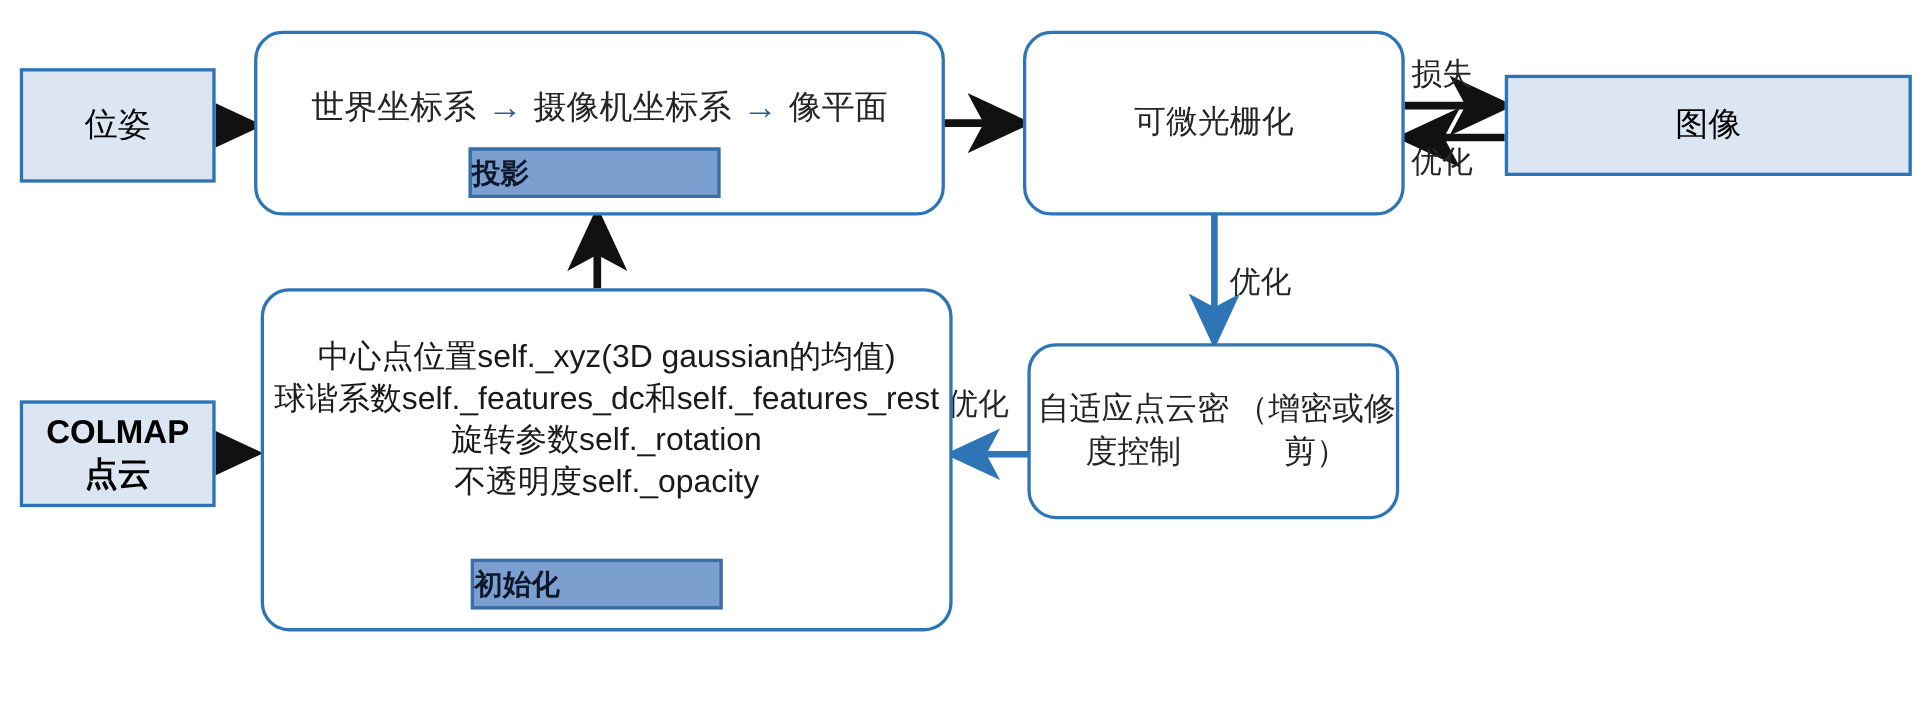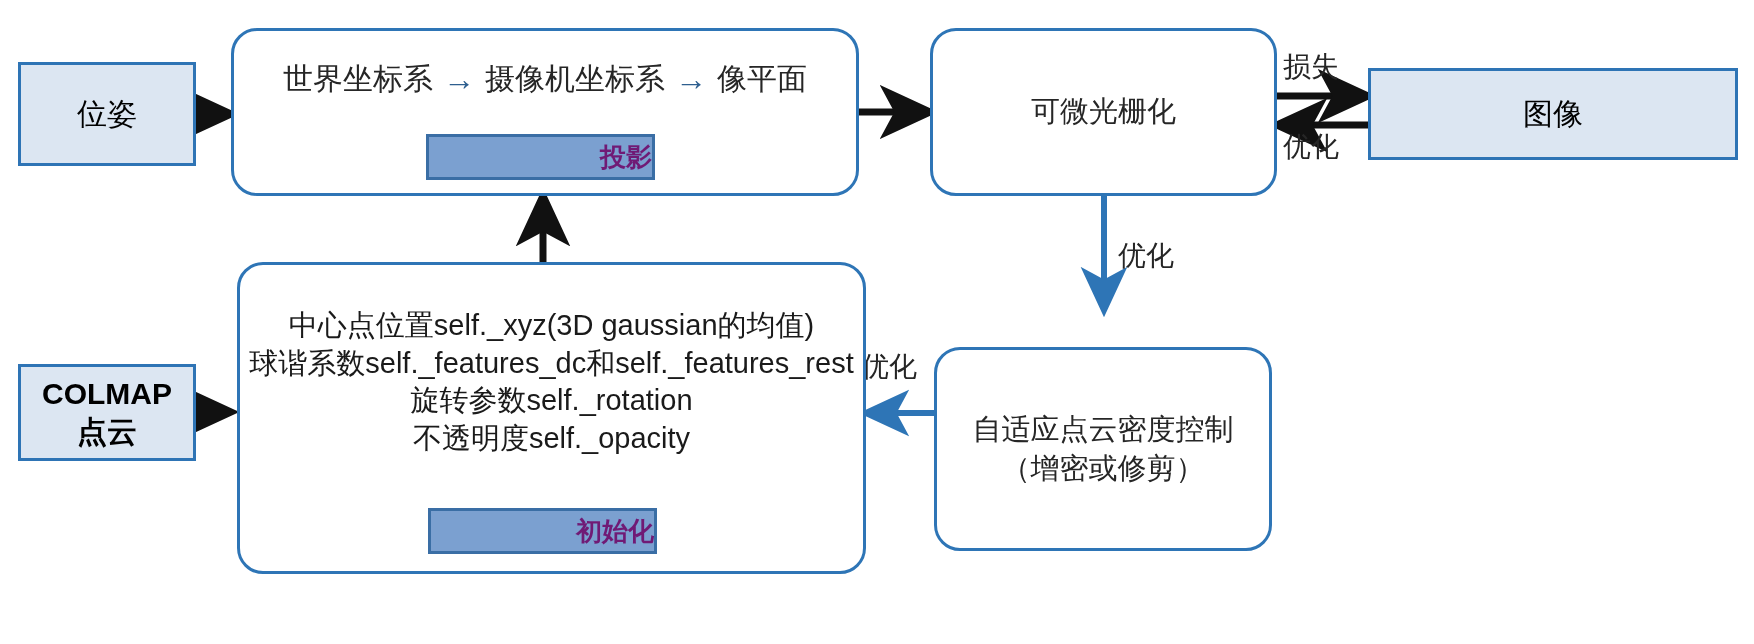--- a/index.html
+++ b/index.html
@@ -11,22 +11,22 @@
         justify-content:center;text-align:center;}
   
   .io{background:#dce6f2;border:3px solid #2e74b5;}
   .io .txt{font-size:30px;line-height:1.25;color:#000000;}
   .io.bold .txt{font-weight:bold;}
   
   .proc{background:#ffffff;border:3px solid #2e75b6;border-radius:26px;}
   .proc .txt{font-size:29px;line-height:1.35;color:#262626;}
   
   .badge{position:absolute;background:#7ba0d0;border:3px solid #3a6ea5;
-         display:flex;align-items:center;justify-content:flex-end;
-         color:#701a75;font-size:26px;font-weight:bold;box-sizing:border-box;}
+         display:flex;align-items:center;justify-content:flex-start;
+         color:#0f172a;font-size:26px;font-weight:bold;box-sizing:border-box;}
   
   .paramlist{position:absolute;text-align:center;width:100%;left:0;
              font-size:29px;line-height:1.30;color:#1a1a1a;}
   .paramlist div{white-space:nowrap;}
   
   .elabel{position:absolute;font-size:28px;color:#262626;white-space:nowrap;}
   .hdrrow{display:flex;align-items:center;justify-content:center;gap:10px;
           font-size:30px;color:#262626;white-space:nowrap;}
   .arrowglyph{color:#2e5f8f;font-weight:bold;font-size:32px;}
   svg.edges{position:absolute;left:0;top:0;width:1754px;height:644px;
@@ -61,21 +61,21 @@
 
     <line x1="196" y1="412" x2="231" y2="412" stroke="#111111" stroke-width="7" marker-end="url(#ahBlack)"></line>
 
     <line x1="543" y1="262" x2="543" y2="196" stroke="#111111" stroke-width="7" marker-end="url(#ahBlack)"></line>
   </svg>
 
   <div class="node io" style="left:18px;top:62px;width:178px;height:104px;">
     <span class="txt">位姿</span>
   </div>
 
-  <div class="node proc" style="left:231px;top:28px;width:628px;height:168px;flex-direction:column;justify-content:flex-start;padding-top:28px;">
+  <div class="node proc" style="left:231px;top:28px;width:628px;height:168px;flex-direction:column;justify-content:flex-start;padding-top:46px;">
     <div class="hdrrow">
       <span>世界坐标系</span>
       <span class="arrowglyph">→</span>
       <span>摄像机坐标系</span>
       <span class="arrowglyph">→</span>
       <span>像平面</span>
     </div>
   </div>
   <div class="badge" style="left:426px;top:134px;width:229px;height:46px;">
     <span>投影</span>
@@ -106,18 +106,18 @@
       <div>中心点位置self._xyz(3D gaussian的均值)</div>
       <div>球谐系数self._features_dc和self._features_rest</div>
       <div>旋转参数self._rotation</div>
       <div>不透明度self._opacity</div>
     </div>
   </div>
   <div class="badge" style="left:428px;top:508px;width:229px;height:46px;">
     <span>初始化</span>
   </div>
 
-  <div class="node proc" style="left:934px;top:312px;width:338px;height:204px;flex-direction:column;margin-top:35px;">
+  <div class="node proc" style="left:934px;top:312px;width:338px;height:160px;flex-direction:row;">
     <span class="txt">自适应点云密度控制</span>
     <span class="txt">（增密或修剪）</span>
   </div>
 
 </div>
 
 </body></html>

